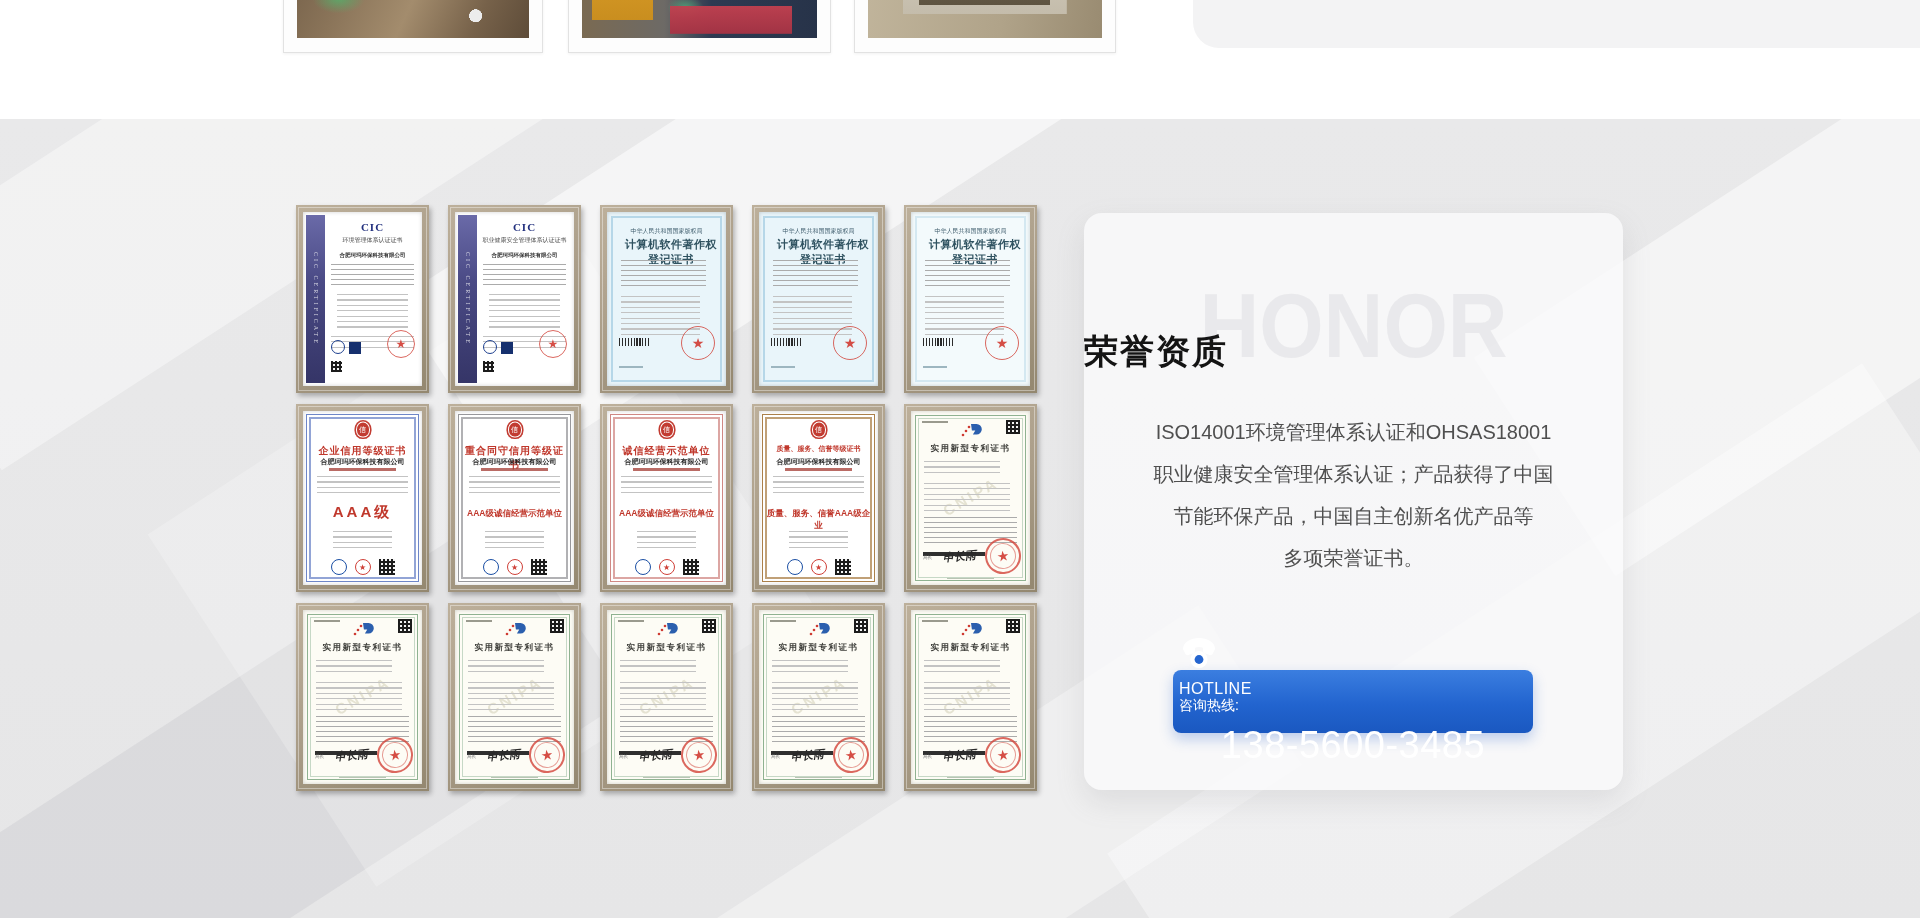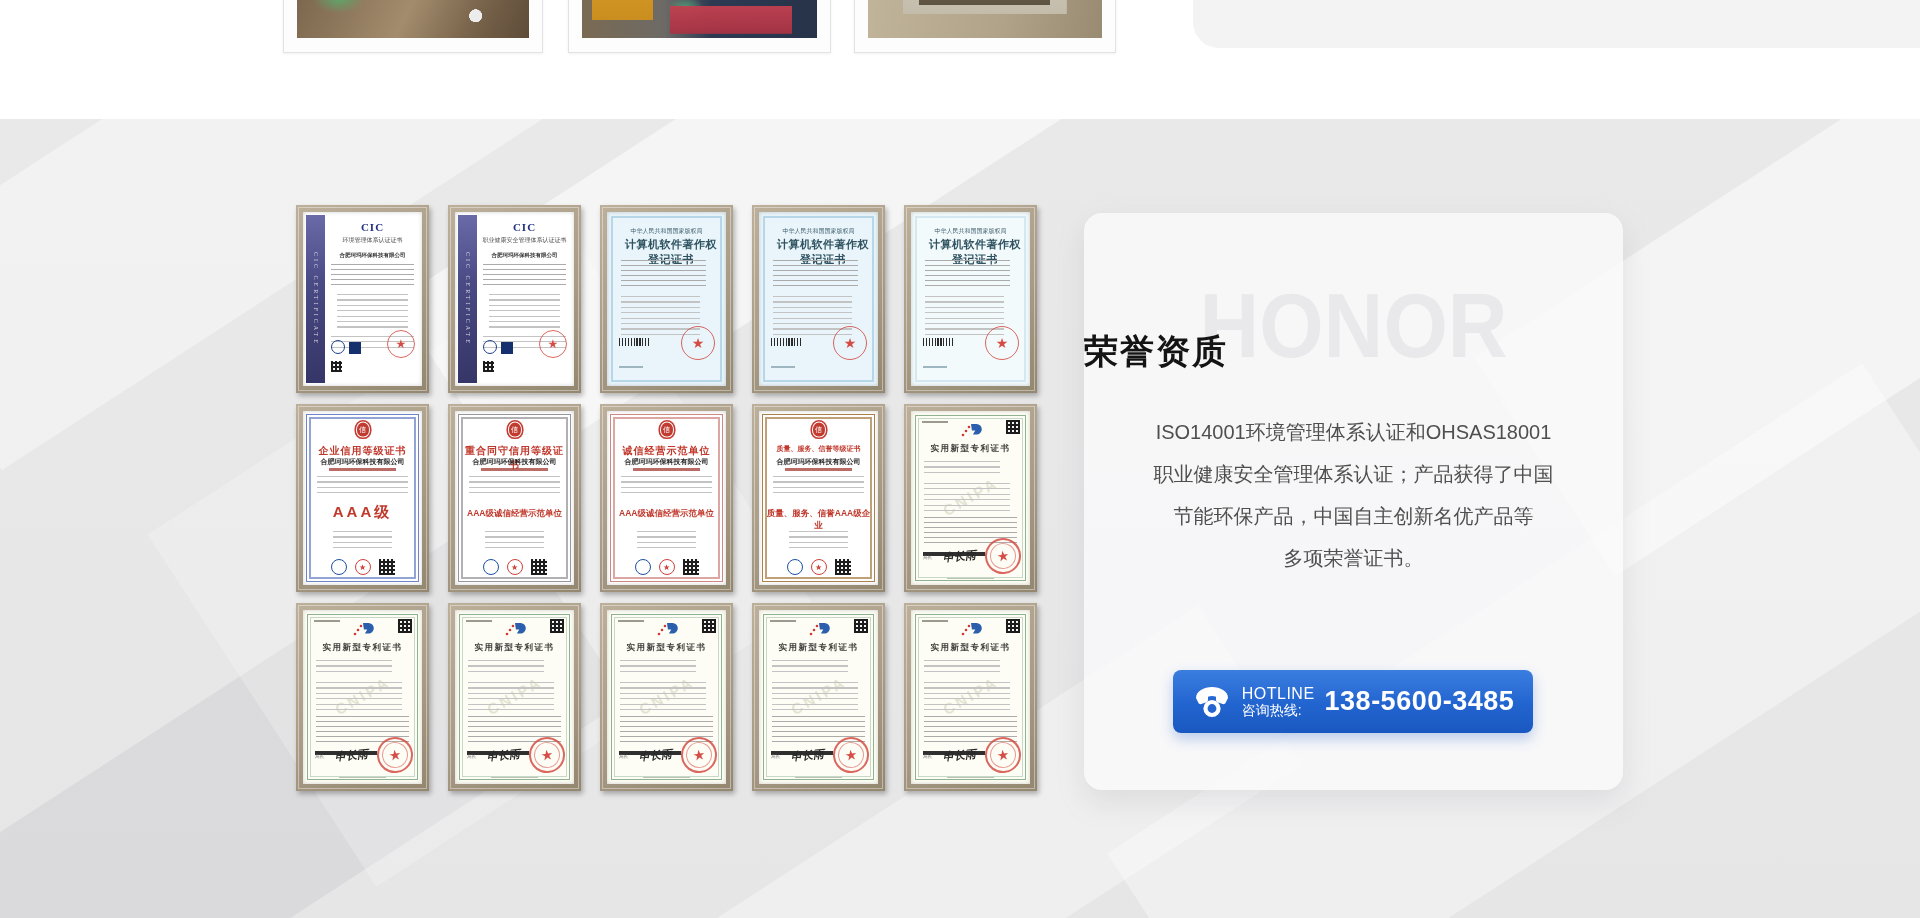--- a/index.html
+++ b/index.html
@@ -146,27 +146,27 @@
   .honor-title{
     position:absolute;top:116px;left:0;width:100%;text-align:left;
     font-size:34px;font-weight:bold;color:#141414;letter-spacing:2px;margin:0;
   }
   .honor-desc{position:absolute;top:198px;left:0;width:100%;}
   .honor-desc .dline{height:42px;line-height:42px;text-align:center;font-size:20px;color:#4f4f4f;}
   .hotline-btn{
     position:absolute;left:89px;top:457px;width:360px;height:63px;border-radius:8px;border:none;
     background:linear-gradient(180deg,#3b7ee0 0%,#2264cf 55%,#1a58c0 100%);
     box-shadow:0 6px 14px rgba(30,90,200,.28);
-    display:flex;align-items:center;justify-content:center;gap:10px;cursor:pointer;
-    color:#fff;font-family:"Liberation Sans",sans-serif;
+    display:flex;justify-content:center;gap:10px;cursor:pointer;
+    color:#fff;font-family:"Liberation Sans",sans-serif;flex-direction:column;
   }
   .hotline-labels{display:flex;flex-direction:column;align-items:flex-start;line-height:1.12;}
   .hotline-en{font-size:16px;letter-spacing:.5px;}
   .hotline-zh{font-size:14px;}
-  .hotline-number{font-size:27px;font-weight:bold;letter-spacing:.5px;}
+  .hotline-number{font-size:38px;font-weight:normal;letter-spacing:.5px;}
 </style>
 </head>
 <body>
 
 <div class="top-band">
   <div class="photo-card pc1">
     <div class="photo ph1"></div>
   </div>
   <div class="photo-card pc2">
     <div class="photo ph2"></div>

